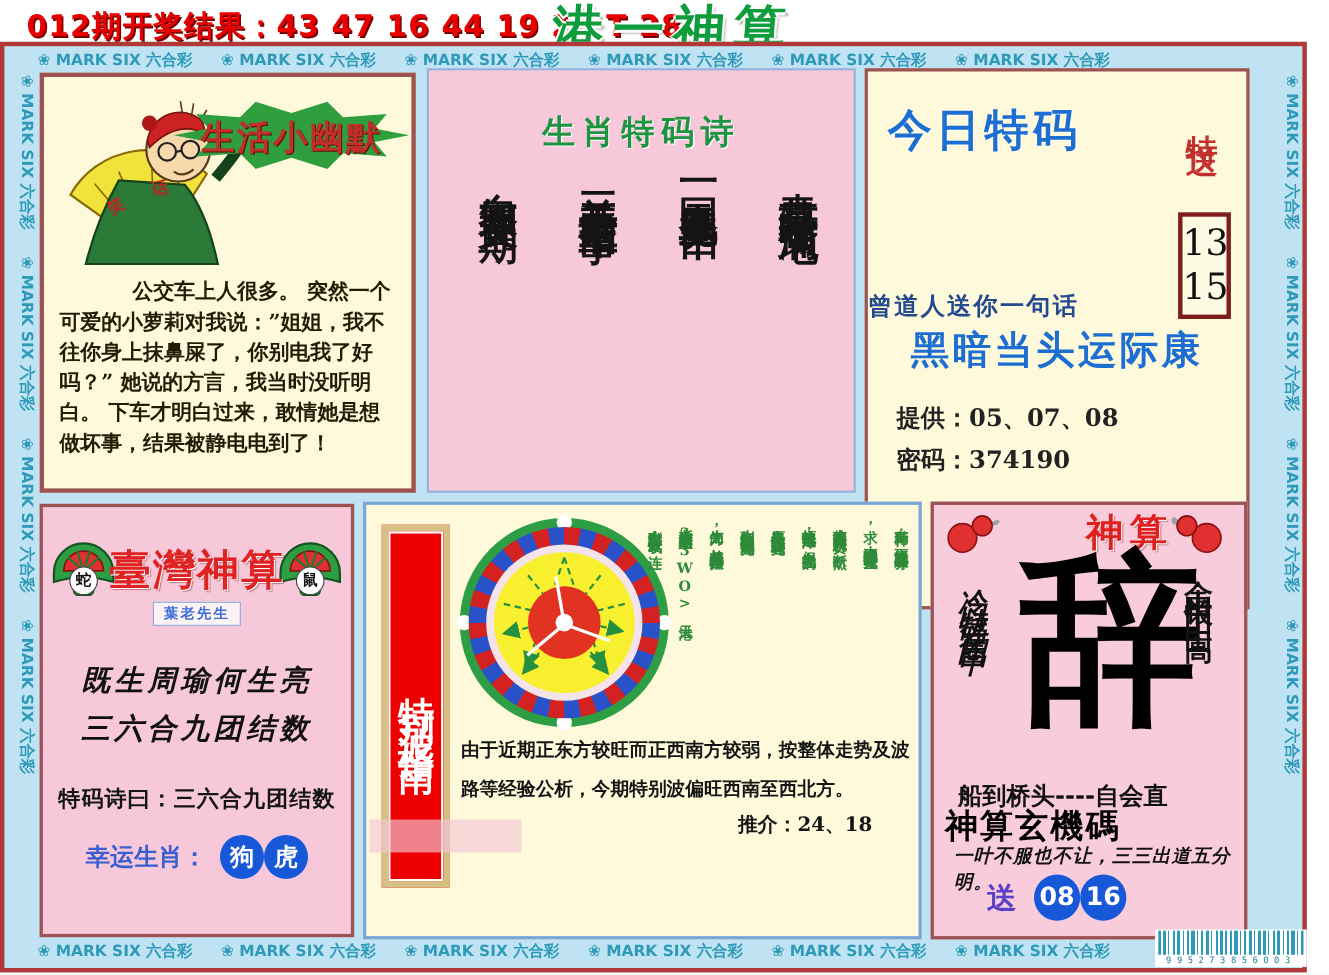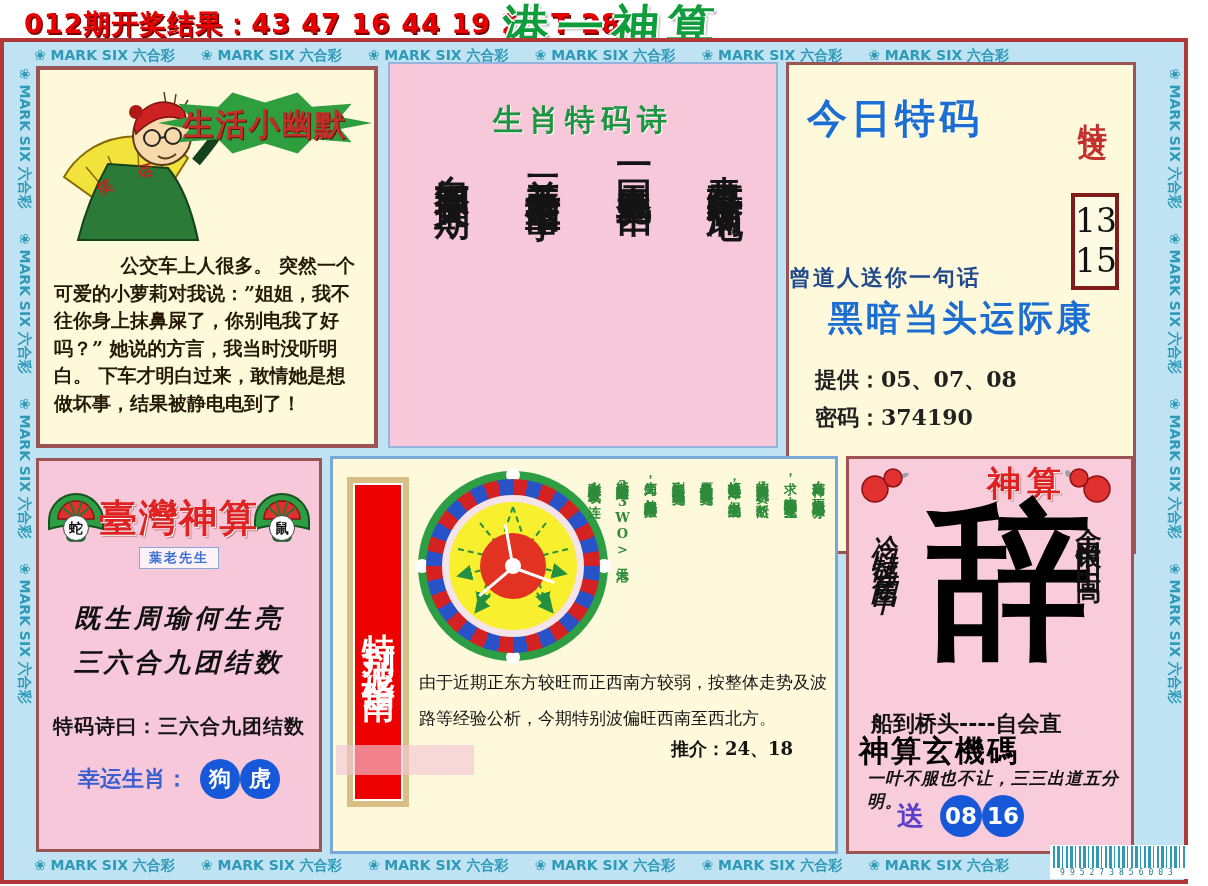--- a/index.html
+++ b/index.html
@@ -126,21 +126,21 @@
   .cn-n { left:88px; top:-3px; } .cn-s { left:88px; bottom:-3px; }
   .cn-w { left:-3px; top:88px; } .cn-e { right:-3px; top:88px; }
   .c-arrows { position:absolute; inset:28px; }
   .c-spoke { position:absolute; left:50%; top:50%; width:44px; height:3px; background:#fff;
     transform-origin:0 50%; }
   .green-cols { position:absolute; right:8px; top:12px; width:222px; height:186px;
     writing-mode:vertical-rl; text-orientation:upright; }
   .green-col { display:block; margin-left:10px; font-size:13px; letter-spacing:1px;
     font-weight:700; color:#2e8b3a; font-family:"DejaVu Serif",serif; }
   .wave-analysis { position:absolute; left:86px; top:206px; width:408px; font-size:17px;
-    font-weight:400; color:#151515; line-height:2.1; }
+    font-weight:700; color:#151515; line-height:2.1; }
   .wave-recommend { position:absolute; right:42px; top:278px; font-size:18px; font-weight:700;
     color:#151515; font-family:"DejaVu Serif",serif; }
   .wave-pinkstrip { position:absolute; left:3px; top:286px; width:138px; height:30px;
     background:#f3c6d4; opacity:.65; }
 
   
   .gourd { position:absolute; top:6px; width:54px; height:42px; }
   .gourd-l { left:8px; } .gourd-r { right:14px; }
   .shensuan-title { position:absolute; left:138px; top:2px; font-size:34px; font-weight:900;
     color:#e02020; letter-spacing:6px; font-family:"DejaVu Serif",serif;

